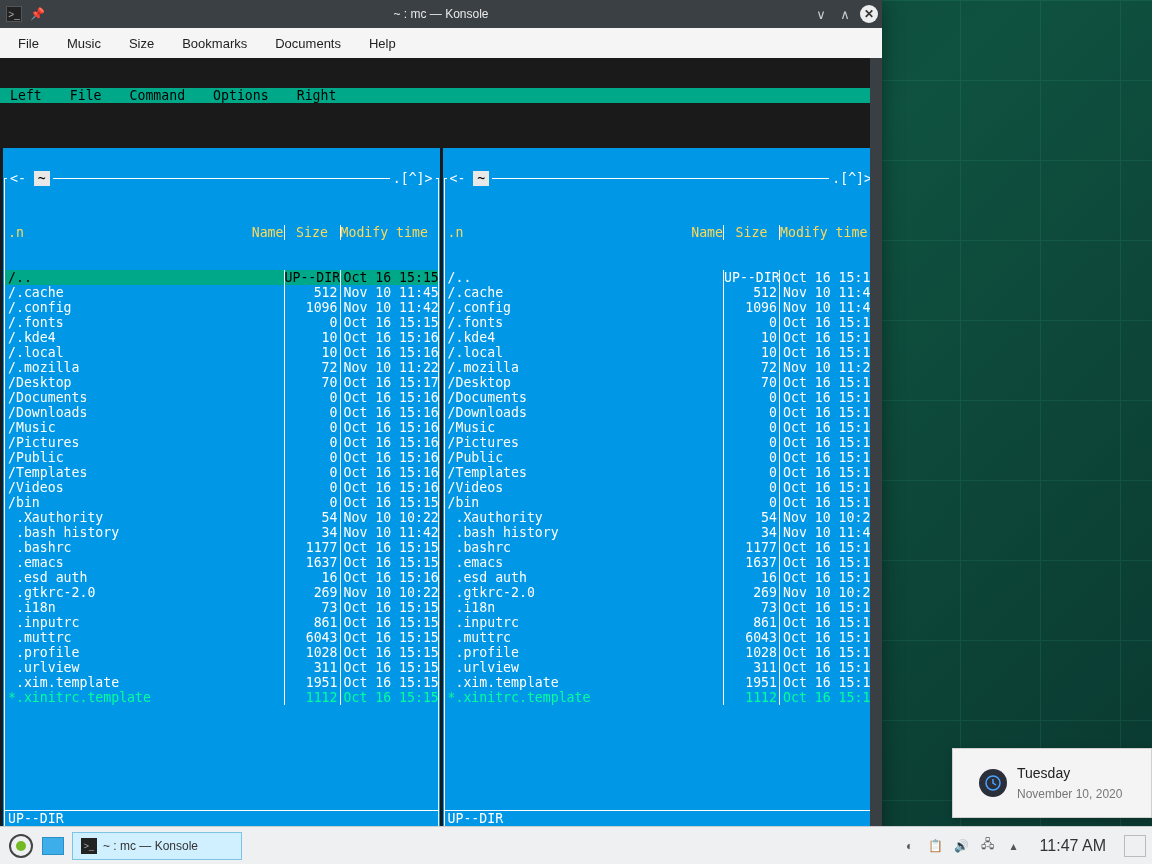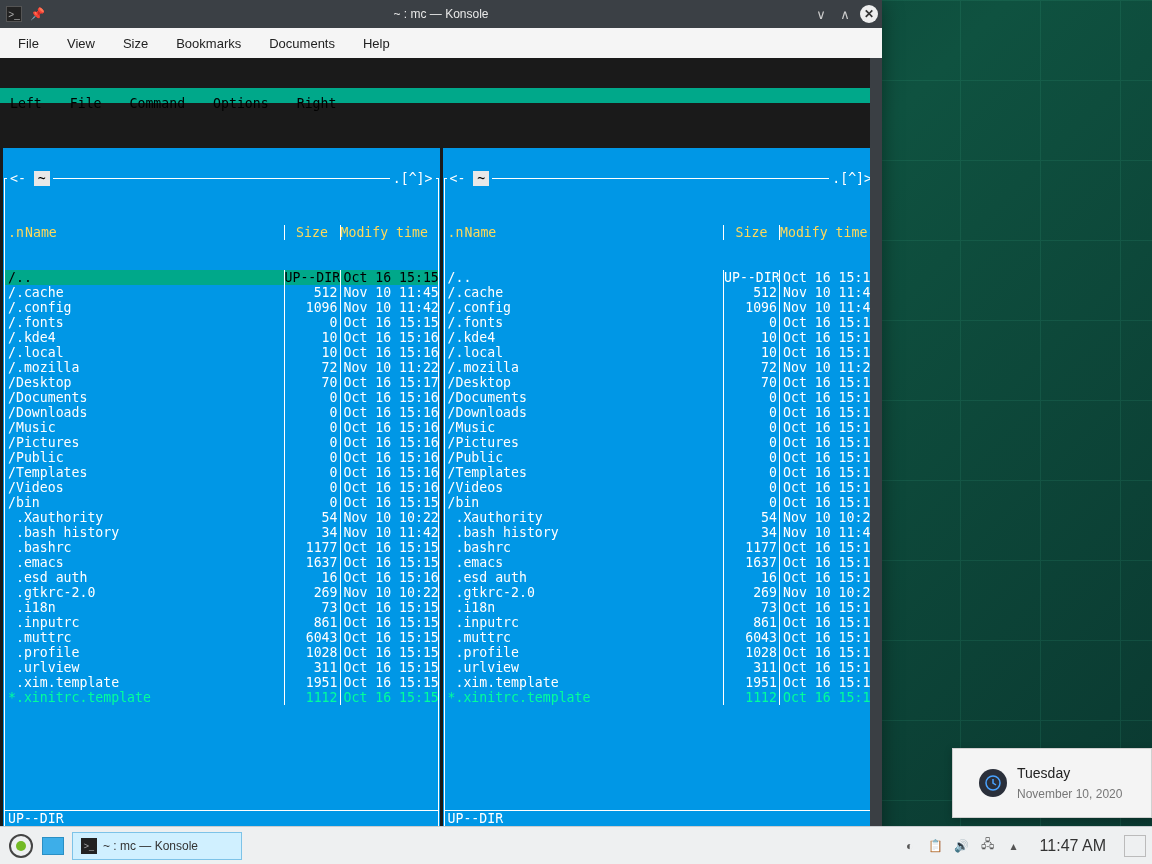--- a/index.html
+++ b/index.html
@@ -71,21 +71,21 @@
     position: relative;
     padding-bottom: 2px;
   }
 
   
   .mc-menu {
     background: #00a88a; color:#000;
     height: 15px;
     display:flex;
   }
-  .mc-menu span { padding: 8px 18px 0 10px; }
+  .mc-menu span { padding: 0 18px 0 10px; }
 
   .panels { display:flex; background:#1a1a1a; padding: 0 3px; gap:3px;}
   .panel {
     flex: 1 1 0;
     background: #0097e6;
     position: relative;
   }
   .panel-inner {
     border: 1px solid #fff;
     margin: 0 1px;
@@ -97,21 +97,21 @@
     color:#fff; font-size:13.2px;
     padding: 0 2px;
   }
   .panel-top .ptl { background:#0097e6; padding:0 3px;}
   .panel-top .tilde { background:#e8e8e8; color:#000; padding:0 4px; }
   .panel-top .ptr { background:#0097e6; padding:0 3px; color:#fff;}
 
   .phead {
     display:flex; color:#ffd95a; padding-top:1px;
   }
-  .phead .cname { flex:1; text-align:left; }
+  .phead .cname { flex:1; text-align:right; }
   .phead .csize { width:56px; text-align:center; border-left:1px solid #fff;}
   .phead .cmod  { width:98px; text-align:left; border-left:1px solid #fff;}
   .phead .cn { width:20px; text-align:left; padding-left:3px;}
 
   .rows { }
   .row { display:flex; height:15px; color:#fff;}
   .row .cname { flex:1; padding-left:3px; overflow:hidden;}
   .row .csize { width:56px; text-align:right; border-left:1px solid #fff; padding-right:2px;}
   .row .cmod  { width:98px; border-left:1px solid #fff; padding-left:3px;}
   .row.sel { background:#00a88a; color:#000;}
@@ -197,21 +197,21 @@
     <div class="tb-title">~ : mc — Konsole</div>
     <div class="tb-right">
       <div class="tb-btn">∨</div>
       <div class="tb-btn">∧</div>
       <div class="tb-close">✕</div>
     </div>
   </div>
 
   <div class="menubar">
     <div class="mi">File</div>
-    <div class="mi">View</div>
+    <div class="mi">Music</div>
     <div class="mi">Size</div>
     <div class="mi">Bookmarks</div>
     <div class="mi">Documents</div>
     <div class="mi">Help</div>
   </div>
 
   <div class="term">
     <div class="mc-menu">
       <span>Left</span>
       <span>File</span>

